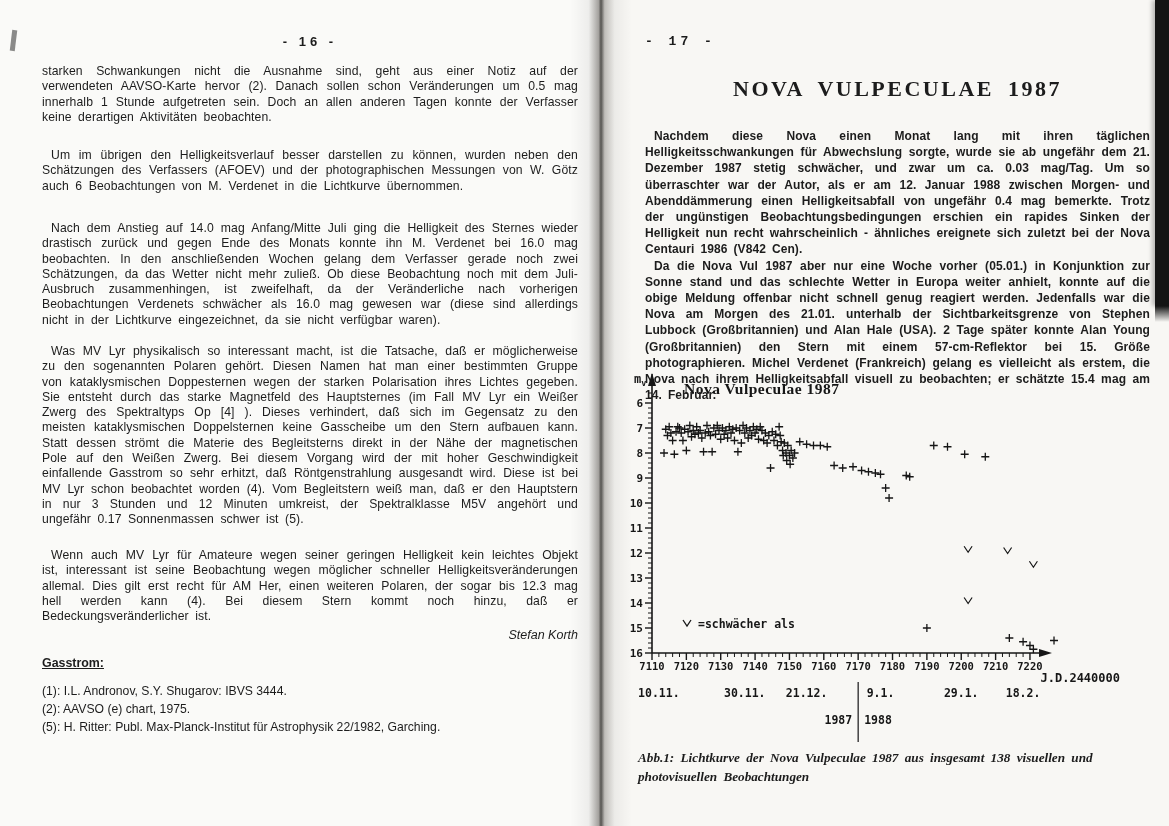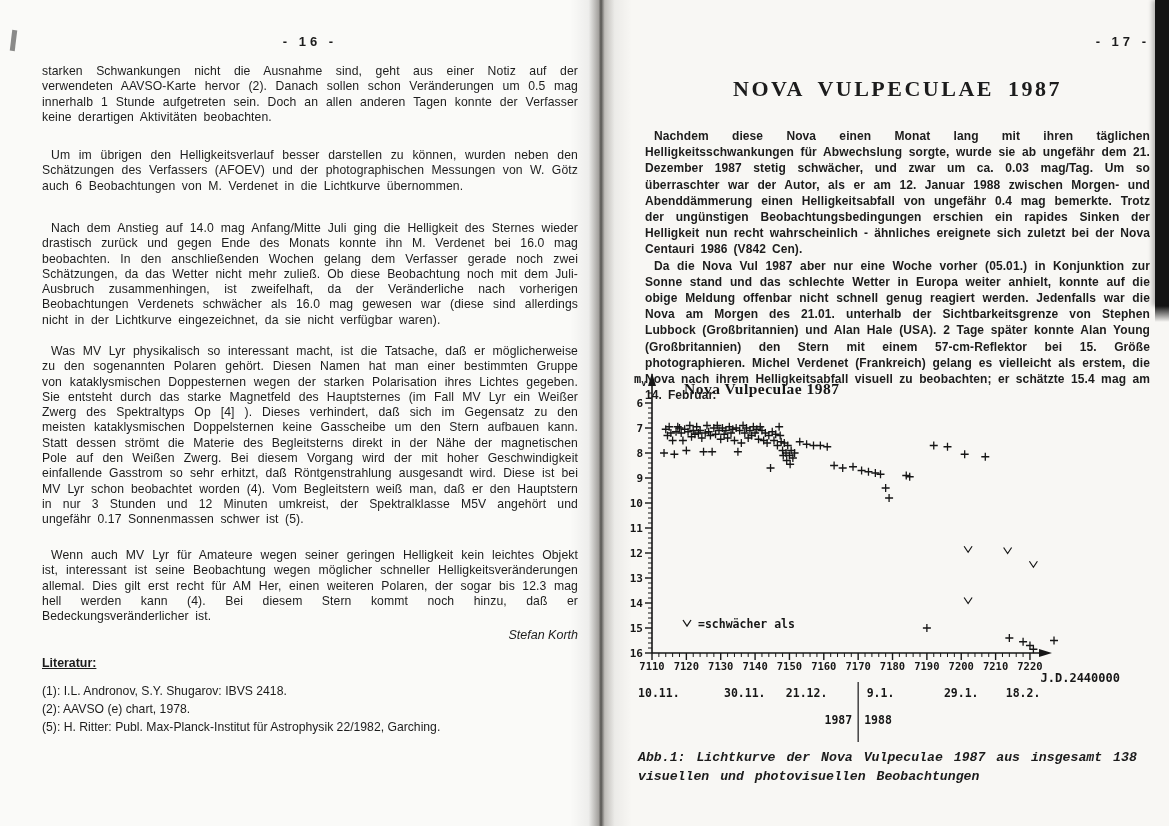--- a/index.html
+++ b/index.html
@@ -13,38 +13,38 @@
       rgba(60,55,50,0.45) 46%,rgba(30,28,25,0.75) 50%,rgba(60,55,50,0.30) 56%,
       rgba(0,0,0,0.05) 72%,rgba(0,0,0,0) 100%);}
   .edge-black{position:absolute;left:1155px;top:0;width:14px;height:306px;background:#141414;
     box-shadow:-3px 0 4px rgba(0,0,0,0.25);}
   .edge-fade{position:absolute;left:1155px;top:306px;width:14px;height:16px;
     background:linear-gradient(180deg,#141414,rgba(20,20,20,0));}
   .corner-mark{position:absolute;left:11px;top:30px;width:5px;height:21px;background:#2e2e2e;
     opacity:.55;transform:rotate(7deg);}
   .pageno{position:absolute;font-weight:bold;font-size:13px;letter-spacing:4px;}
   #pageno-16{left:42px;top:34px;width:536px;text-align:center;}
-  #pageno-17{left:645px;top:34px;width:505px;text-align:right;}
+  #pageno-17{left:645px;top:34px;width:505px;text-align:left;font-family:Liberation Mono, monospace;}
   .body-text{position:absolute;text-align:justify;}
   .lp{left:42px;width:536px;font-size:12.2px;line-height:15.3px;word-spacing:3px;letter-spacing:.1px;}
   .rp{left:645px;width:505px;font-size:12px;line-height:16.2px;word-spacing:2.5px;letter-spacing:.1px;font-weight:bold;}
   .body-text p{margin:0;text-indent:9px;}
   .body-text p.noindent{text-indent:0;}
   #signature{left:42px;top:628px;width:536px;text-align:right;font-style:italic;
     font-size:12.5px;position:absolute;}
   #literatur{left:42px;top:656px;position:absolute;font-size:12.4px;font-weight:bold;
     text-decoration:underline;}
   #references{left:42px;top:682px;width:536px;position:absolute;font-size:12.2px;
     line-height:18px;}
   #references p{margin:0;}
   #nova-title{left:645px;top:76px;width:505px;position:absolute;text-align:center;
     font-family:"Liberation Serif",serif;font-weight:bold;font-size:22px;
     letter-spacing:2.5px;word-spacing:6px;}
   #caption{left:638px;top:748px;width:514px;position:absolute;
-    font-family:Liberation Mono, monospace;font-style:italic;font-weight:bold;
+    font-family:Liberation Serif, serif;font-style:italic;font-weight:bold;
     font-size:13.2px;line-height:19px;word-spacing:3px;}
   #chart{position:absolute;left:628px;top:366px;width:540px;height:382px;}
   #ghost-layer{position:absolute;left:0;top:0;width:1169px;height:826px;overflow:hidden;
     pointer-events:none;}
   .ghost{position:absolute;font-family:"DejaVu Sans Mono",monospace;font-size:9.5px;
     color:#8a8a80;opacity:.32;white-space:pre;filter:blur(.3px);}
 </style>
 </head>
 <body>
 
@@ -96,24 +96,24 @@
 <div class="body-text lp" style="top:221px">
   <p>Nach dem Anstieg auf 14.0 mag Anfang/Mitte Juli ging die Helligkeit des Sternes wieder drastisch zurück und gegen Ende des Monats konnte ihn M. Verdenet bei 16.0 mag beobachten. In den anschließenden Wochen gelang dem Verfasser gerade noch zwei Schätzungen, da das Wetter nicht mehr zuließ. Ob diese Beobachtung noch mit dem Juli-Ausbruch zusammenhingen, ist zweifelhaft, da der Veränderliche nach vorherigen Beobachtungen Verdenets schwächer als 16.0 mag gewesen war (diese sind allerdings nicht in der Lichtkurve eingezeichnet, da sie nicht verfügbar waren).</p>
 </div>
 <div class="body-text lp" style="top:344px">
   <p>Was MV Lyr physikalisch so interessant macht, ist die Tatsache, daß er möglicherweise zu den sogenannten Polaren gehört. Diesen Namen hat man einer bestimmten Gruppe von kataklysmischen Doppesternen wegen der starken Polarisation ihres Lichtes gegeben. Sie entsteht durch das starke Magnetfeld des Hauptsternes (im Fall MV Lyr ein Weißer Zwerg des Spektraltyps Op [4] ). Dieses verhindert, daß sich im Gegensatz zu den meisten kataklysmischen Doppelsternen keine Gasscheibe um den Stern aufbauen kann. Statt dessen strömt die Materie des Begleitsterns direkt in der Nähe der magnetischen Pole auf den Weißen Zwerg. Bei diesem Vorgang wird der mit hoher Geschwindigkeit einfallende Gasstrom so sehr erhitzt, daß Röntgenstrahlung ausgesandt wird. Diese ist bei MV Lyr schon beobachtet worden (4). Vom Begleitstern weiß man, daß er den Hauptstern in nur 3 Stunden und 12 Minuten umkreist, der Spektralklasse M5V angehört und ungefähr 0.17 Sonnenmassen schwer ist (5).</p>
 </div>
 <div class="body-text lp" style="top:548px">
   <p>Wenn auch MV Lyr für Amateure wegen seiner geringen Helligkeit kein leichtes Objekt ist, interessant ist seine Beobachtung wegen möglicher schneller Helligkeitsveränderungen allemal. Dies gilt erst recht für AM Her, einen weiteren Polaren, der sogar bis 12.3 mag hell werden kann (4). Bei diesem Stern kommt noch hinzu, daß er Bedeckungsveränderlicher ist.</p>
 </div>
 <div id="signature">Stefan Korth</div>
-<div id="literatur">Literatur:</div>
+<div id="literatur">Gasstrom:</div>
 <div id="references">
-  <p>(1): I.L. Andronov, S.Y. Shugarov: IBVS 2418.</p>
-  <p>(2): AAVSO (e) chart, 1978.</p>
+  <p>(1): I.L. Andronov, S.Y. Shugarov: IBVS 3444.</p>
+  <p>(2): AAVSO (e) chart, 1975.</p>
   <p>(5): H. Ritter: Publ. Max-Planck-Institut für Astrophysik 22/1982, Garching.</p>
 </div>
 
 <div id="nova-title">NOVA VULPECULAE 1987</div>
 <div class="body-text rp" style="top:128px">
   <p>Nachdem diese Nova einen Monat lang mit ihren täglichen Helligkeitsschwankungen für Abwechslung sorgte, wurde sie ab ungefähr dem 21. Dezember 1987 stetig schwächer, und zwar um ca. 0.03 mag/Tag. Um so überraschter war der Autor, als er am 12. Januar 1988 zwischen Morgen- und Abenddämmerung einen Helligkeitsabfall von ungefähr 0.4 mag bemerkte. Trotz der ungünstigen Beobachtungsbedingungen erschien ein rapides Sinken der Helligkeit nun recht wahrscheinlich - ähnliches ereignete sich zuletzt bei der Nova Centauri 1986 (V842 Cen).</p>
   <p>Da die Nova Vul 1987 aber nur eine Woche vorher (05.01.) in Konjunktion zur Sonne stand und das schlechte Wetter in Europa weiter anhielt, konnte auf die obige Meldung offenbar nicht schnell genug reagiert werden. Jedenfalls war die Nova am Morgen des 21.01. unterhalb der Sichtbarkeitsgrenze von Stephen Lubbock (Großbritannien) und Alan Hale (USA). 2 Tage später konnte Alan Young (Großbritannien) den Stern mit einem 57-cm-Reflektor bei 15. Größe photographieren. Michel Verdenet (Frankreich) gelang es vielleicht als erstem, die Nova nach ihrem Helligkeitsabfall visuell zu beobachten; er schätzte 15.4 mag am 14. Februar.</p>
 </div>
 
 <div id="chart"><svg width="540" height="382">

